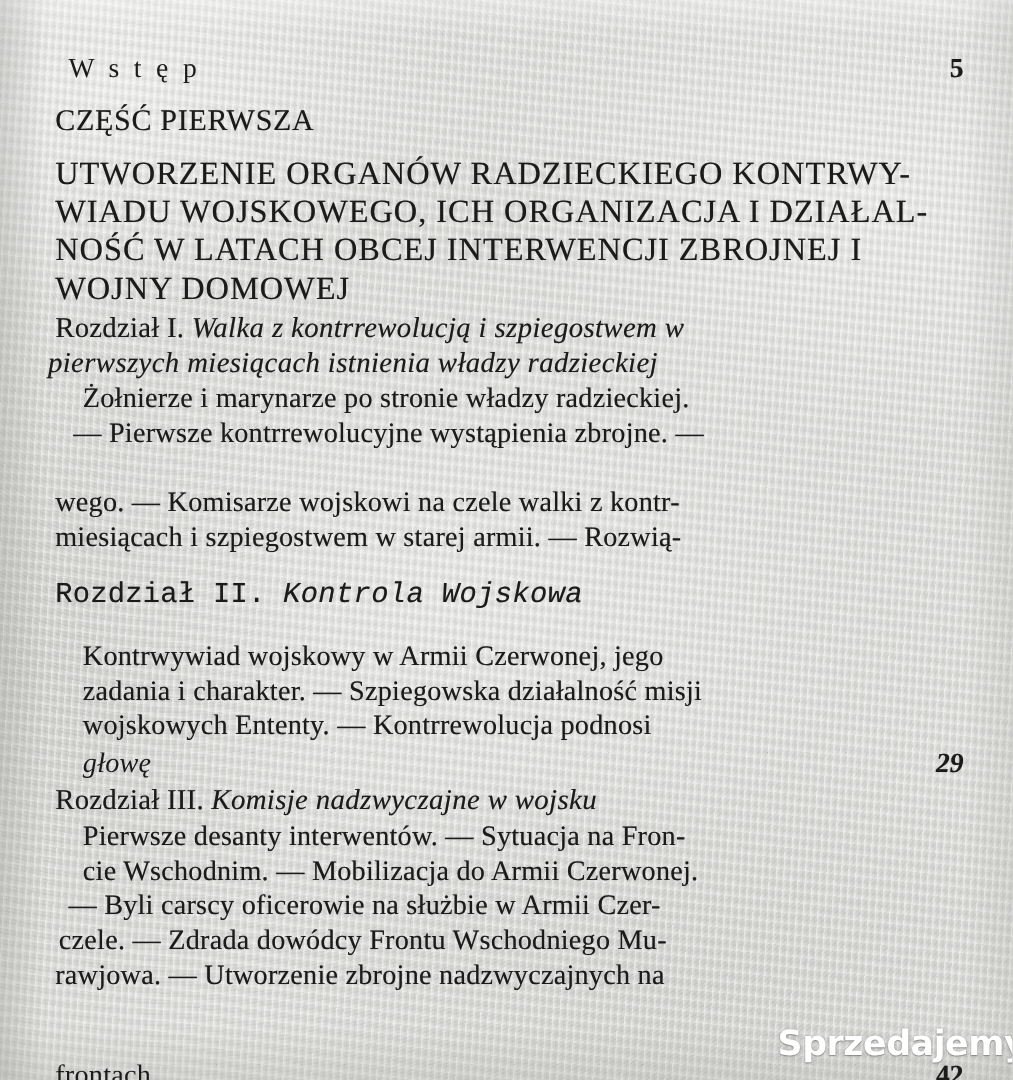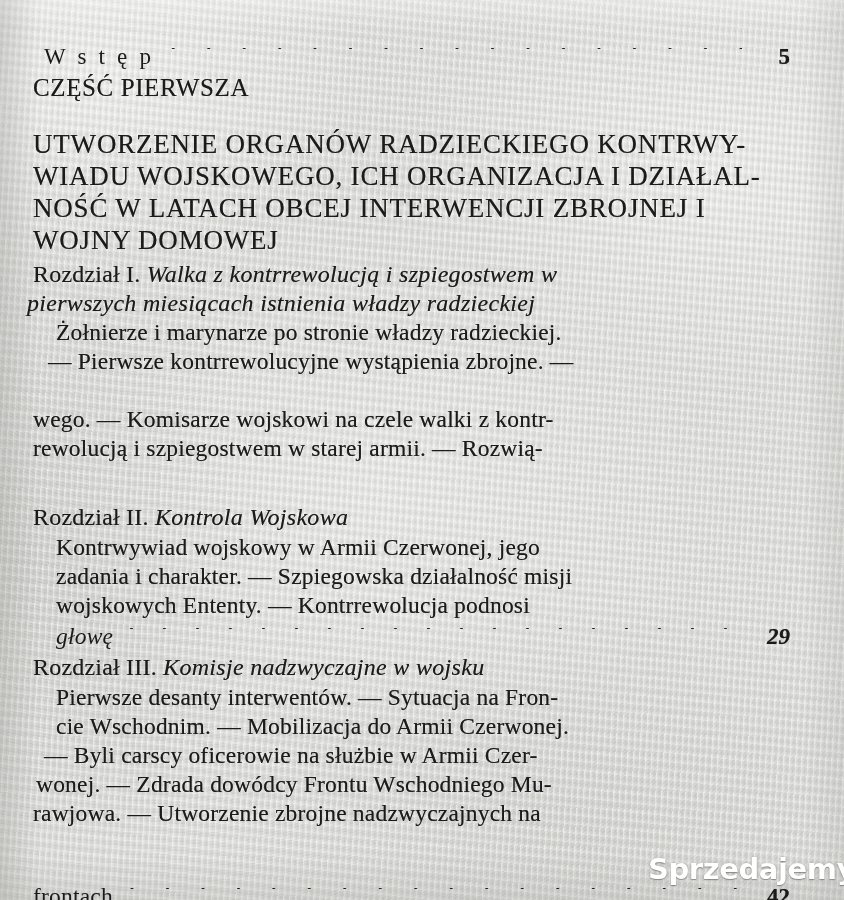--- a/index.html
+++ b/index.html
@@ -62,20 +62,21 @@
       linear-gradient(to left,   rgba(150,150,146,0.16) 0px, rgba(150,150,146,0.0) 40px),
       linear-gradient(to bottom, rgba(255,255,255,0.30) 0px, rgba(255,255,255,0.0) 30px),
       linear-gradient(to top,    rgba(160,160,156,0.22) 0px, rgba(160,160,156,0.0) 46px);
   }
 
   
   #content {
     position: absolute;
     inset: 0;
     z-index: 4;
+    margin-left: 13px;
   }
 
   .line {
     position: absolute;
     white-space: nowrap;
     line-height: 1;
     text-shadow: 0 0 0.6px rgba(0,0,0,0.45);
   }
 
   
@@ -175,60 +176,60 @@
   <div class="paper-vignette"></div>
 
   <div id="content">
 
     <div class="leader-row" style="left:44px; top:44px; width:746px;">
       <span class="lead-text front-entry">W s t ę p</span>
       <span class="dots"></span>
       <span class="pageno">5</span>
     </div>
 
-    <div class="line part-label" style="left:33px; top:75px;">CZĘŚĆ PIERWSZA</div>
+    <div class="line part-label" style="left:33px; top:88px;">CZĘŚĆ PIERWSZA</div>
 
     <div class="line main-title" style="left:33px; top:131px;">UTWORZENIE  ORGANÓW  RADZIECKIEGO  KONTRWY-</div>
     <div class="line main-title" style="left:33px; top:163px;">WIADU WOJSKOWEGO, ICH ORGANIZACJA I DZIAŁAL-</div>
     <div class="line main-title" style="left:33px; top:195px;">NOŚĆ  W  LATACH  OBCEJ  INTERWENCJI  ZBROJNEJ  I</div>
     <div class="line main-title" style="left:33px; top:227px;">WOJNY DOMOWEJ</div>
 
     <div class="line chapter-head" style="left:33px; top:262px;">
       <span>Rozdział I.</span><span>&nbsp;</span><span class="ital">Walka z kontrrewolucją i szpiegostwem w</span>
     </div>
     <div class="line chapter-sub-ital" style="left:27px; top:291px;">pierwszych miesiącach istnienia władzy radzieckiej</div>
 
     <div class="line body-line" style="left:56px; top:321px;">Żołnierze i marynarze po stronie władzy radzieckiej.</div>
     <div class="line body-line" style="left:48px; top:350px;">— Pierwsze kontrrewolucyjne wystąpienia zbrojne. —</div>
     <div class="line body-line" style="left:33px; top:408px;">wego. — Komisarze wojskowi na czele walki z kontr-</div>
-    <div class="line body-line" style="left:33px; top:437px;">rewolucją i szpiegostwem w starej armii. — Rozwią-</div>
-
-
-    <div class="line chapter-head" style="left:33px; top:505px;">
+    <div class="line body-line" style="left:33px; top:437px;">miesiącach i szpiegostwem w starej armii. — Rozwią-</div>
+
+
+    <div class="line chapter-head" style="left:33px; top:485px;font-family:Liberation Mono, monospace;">
       <span>Rozdział II.</span><span>&nbsp;</span><span class="ital">Kontrola Wojskowa</span>
     </div>
 
     <div class="line body-line" style="left:56px; top:536px;">Kontrwywiad  wojskowy  w  Armii  Czerwonej,  jego</div>
     <div class="line body-line" style="left:56px; top:565px;">zadania i charakter. — Szpiegowska działalność misji</div>
     <div class="line body-line" style="left:56px; top:594px;">wojskowych   Ententy.   —   Kontrrewolucja   podnosi</div>
 
     <div class="leader-row" style="left:56px; top:623px; width:734px;font-style:italic;">
       <span class="lead-text body-line">głowę</span>
       <span class="dots"></span>
       <span class="pageno">29</span>
     </div>
 
     <div class="line chapter-head" style="left:33px; top:655px;">
       <span>Rozdział III.</span><span>&nbsp;</span><span class="ital">Komisje nadzwyczajne w wojsku</span>
     </div>
 
     <div class="line body-line" style="left:56px; top:686px;">Pierwsze desanty interwentów. — Sytuacja na Fron-</div>
     <div class="line body-line" style="left:56px; top:715px;">cie Wschodnim. — Mobilizacja do Armii Czerwonej.</div>
     <div class="line body-line" style="left:44px; top:744px;">— Byli carscy oficerowie na służbie w Armii Czer-</div>
-    <div class="line body-line" style="left:36px; top:773px;">wonej. — Zdrada dowódcy Frontu Wschodniego Mu-</div>
+    <div class="line body-line" style="left:36px; top:773px;">czele. — Zdrada dowódcy Frontu Wschodniego Mu-</div>
     <div class="line body-line" style="left:33px; top:802px;">rawjowa. — Utworzenie zbrojne nadzwyczajnych na</div>
 
     <div class="leader-row" style="left:33px; top:883px; width:757px;">
       <span class="lead-text body-line">frontach</span>
       <span class="dots"></span>
       <span class="pageno">42</span>
     </div>
 
   </div>
 

